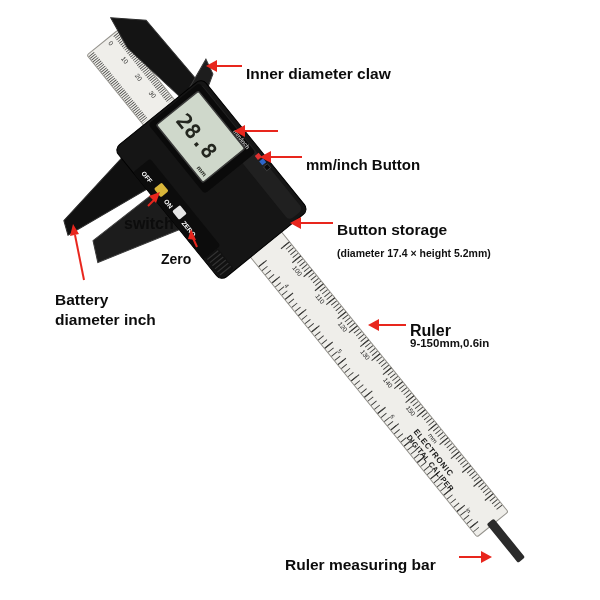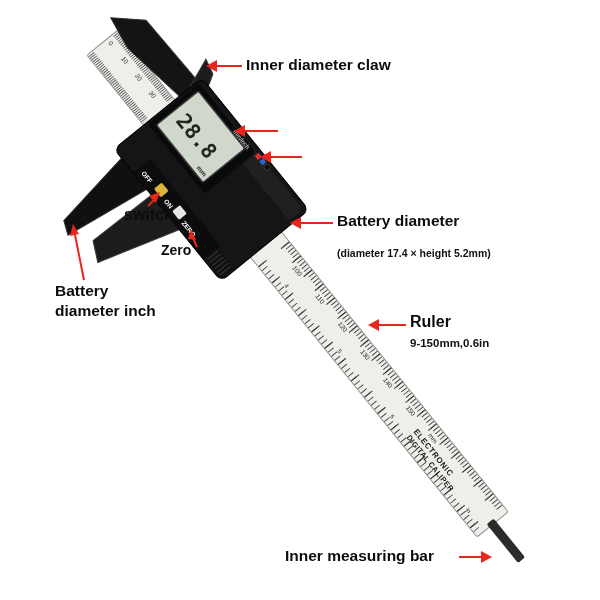--- a/index.html
+++ b/index.html
@@ -1,19 +1,19 @@
 <!DOCTYPE html>
 <html><head>
 <meta charset="utf-8">
 <style>
   html,body{margin:0;padding:0;background:#fff;}
   .stage{position:relative;width:600px;height:600px;background:#ffffff;overflow:hidden;
          font-family:"Liberation Sans",sans-serif;}
   .stage svg{position:absolute;left:0;top:0;}
-  .lbl{position:absolute;color:#0c0c0c;font-weight:bold;white-space:nowrap;}
+  .lbl{position:absolute;color:#0c0c0c;font-weight:bold;white-space:nowrap;margin-top:9px;}
   .lbl.small{font-weight:600;}
   .sub{position:absolute;color:#111;font-weight:bold;white-space:nowrap;}
   .t{font-family:"Liberation Sans",sans-serif;}
   .mono{font-family:"DejaVu Sans Mono",monospace;}
 </style>
 </head>
 <body>
 
 <div class="stage">
 
@@ -100,27 +100,28 @@
       <polygon points="290,223 301,217 301,229"></polygon>
       <polygon points="160,192 156,203 149,196"></polygon>
       <polygon points="191,229 196,240 188,239"></polygon>
       <polygon points="73,224 79,234 70,236"></polygon>
       <polygon points="368,325 379,319 379,331"></polygon>
       <polygon points="492,557 481,551 481,563"></polygon>
     </g>
   </svg>
 
   <div class="lbl" style="left:246px;top:56px;font-size:15.5px">Inner diameter claw</div>
+  <div class="lbl" style="left:306px;top:147px;font-size:15px">mm/inch Button</div>
 
-  <div class="lbl" style="left:337px;top:212px;font-size:15.5px">Battery diameter</div>
+  <div class="lbl" style="left:337px;top:212px;font-size:15.5px">Button storage</div>
   <div class="sub" style="left:337px;top:247px;font-size:10.5px">(diameter 17.4 × height 5.2mm)</div>
 
   <div class="lbl small" style="left:124px;top:206px;font-size:16px">switch</div>
   <div class="lbl" style="left:161px;top:242px;font-size:14px">Zero</div>
 
   <div class="lbl" style="left:55px;top:282px;font-size:15.5px">Battery</div>
   <div class="lbl" style="left:55px;top:302px;font-size:15.5px">diameter inch</div>
 
   <div class="lbl" style="left:410px;top:313px;font-size:16px">Ruler</div>
   <div class="sub" style="left:410px;top:337px;font-size:11.5px">9-150mm,0.6in</div>
 
-  <div class="lbl" style="left:285px;top:547px;font-size:15.5px">Inner measuring bar</div>
+  <div class="lbl" style="left:285px;top:547px;font-size:15.5px">Ruler measuring bar</div>
 </div>
 
 </body></html>

